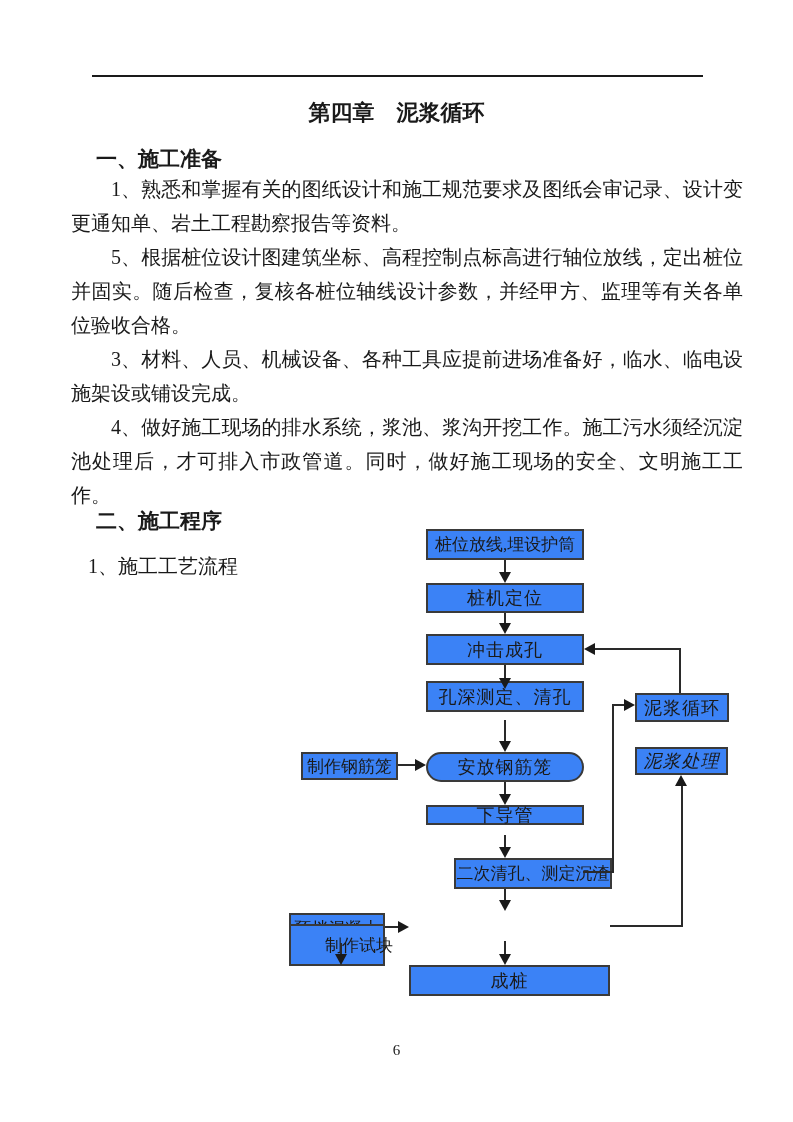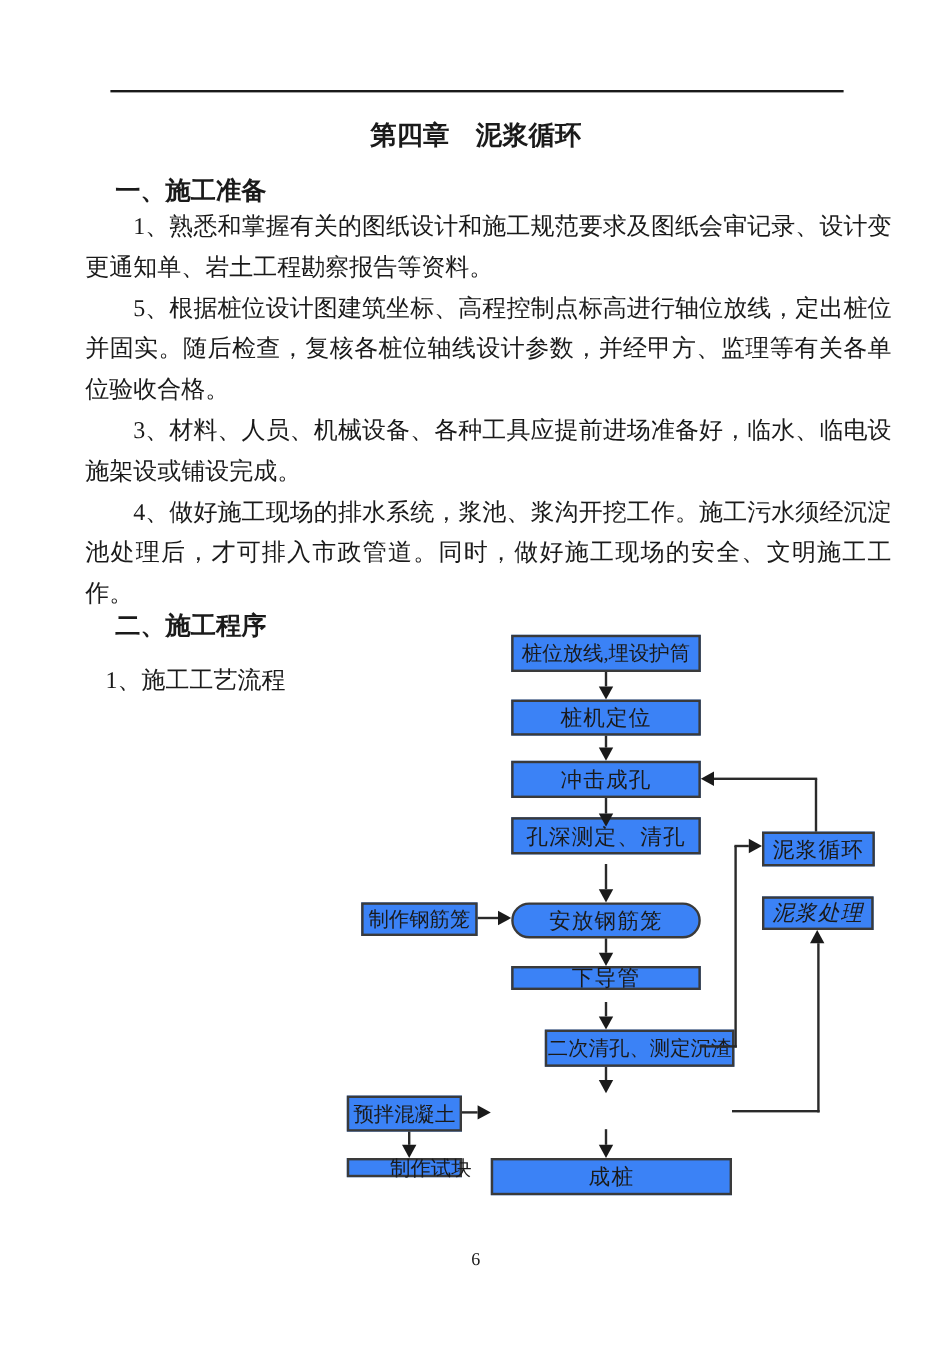--- a/index.html
+++ b/index.html
@@ -65,21 +65,21 @@
   <div class="fc-box" style="left:426px;top:634px;width:158px;height:31px;">冲击成孔</div>
   <div class="fc-box" style="left:426px;top:583px;width:158px;height:30px;">桩机定位</div>
   <div class="fc-box" style="left:426px;top:681px;width:158px;height:31px;">孔深测定、清孔</div>
   <div class="fc-box" style="left:426px;top:752px;width:158px;height:30px;border-radius:15px;">安放钢筋笼</div>
   <div class="fc-box" style="left:426px;top:805px;width:158px;height:20px;">下导管</div>
   <div class="fc-box tight" style="left:426px;top:858px;width:158px;height:31px;margin-left:28px;">二次清孔、测定沉渣</div>
   <div class="fc-box" style="left:409px;top:965px;width:201px;height:31px;">成桩</div>
 
   <div class="fc-box tight" style="left:301px;top:752px;width:97px;height:28px;">制作钢筋笼</div>
   <div class="fc-box tight" style="left:289px;top:913px;width:96px;height:30px;">预拌混凝土</div>
-  <div class="fc-box tight" style="left:289px;top:965px;width:96px;height:16px;padding-left:44px;">制作试块</div>
+  <div class="fc-box tight" style="left:289px;top:924px;width:96px;height:42px;padding-left:44px;">制作试块</div>
   <div class="fc-box" style="left:635px;top:693px;width:94px;height:29px;">泥浆循环</div>
   <div class="fc-box" style="left:635px;top:747px;width:93px;height:28px;font-style:italic;">泥浆处理</div>
 
   <div class="vline" style="left:504px;top:560px;height:12px;"></div>
   <div class="arr down" style="left:499px;top:572px;"></div>
   <div class="vline" style="left:504px;top:613px;height:10px;"></div>
   <div class="arr down" style="left:499px;top:623px;"></div>
   <div class="vline" style="left:504px;top:665px;height:13px;"></div>
   <div class="arr down" style="left:499px;top:678px;"></div>
   <div class="vline" style="left:504px;top:720px;height:21px;"></div>

